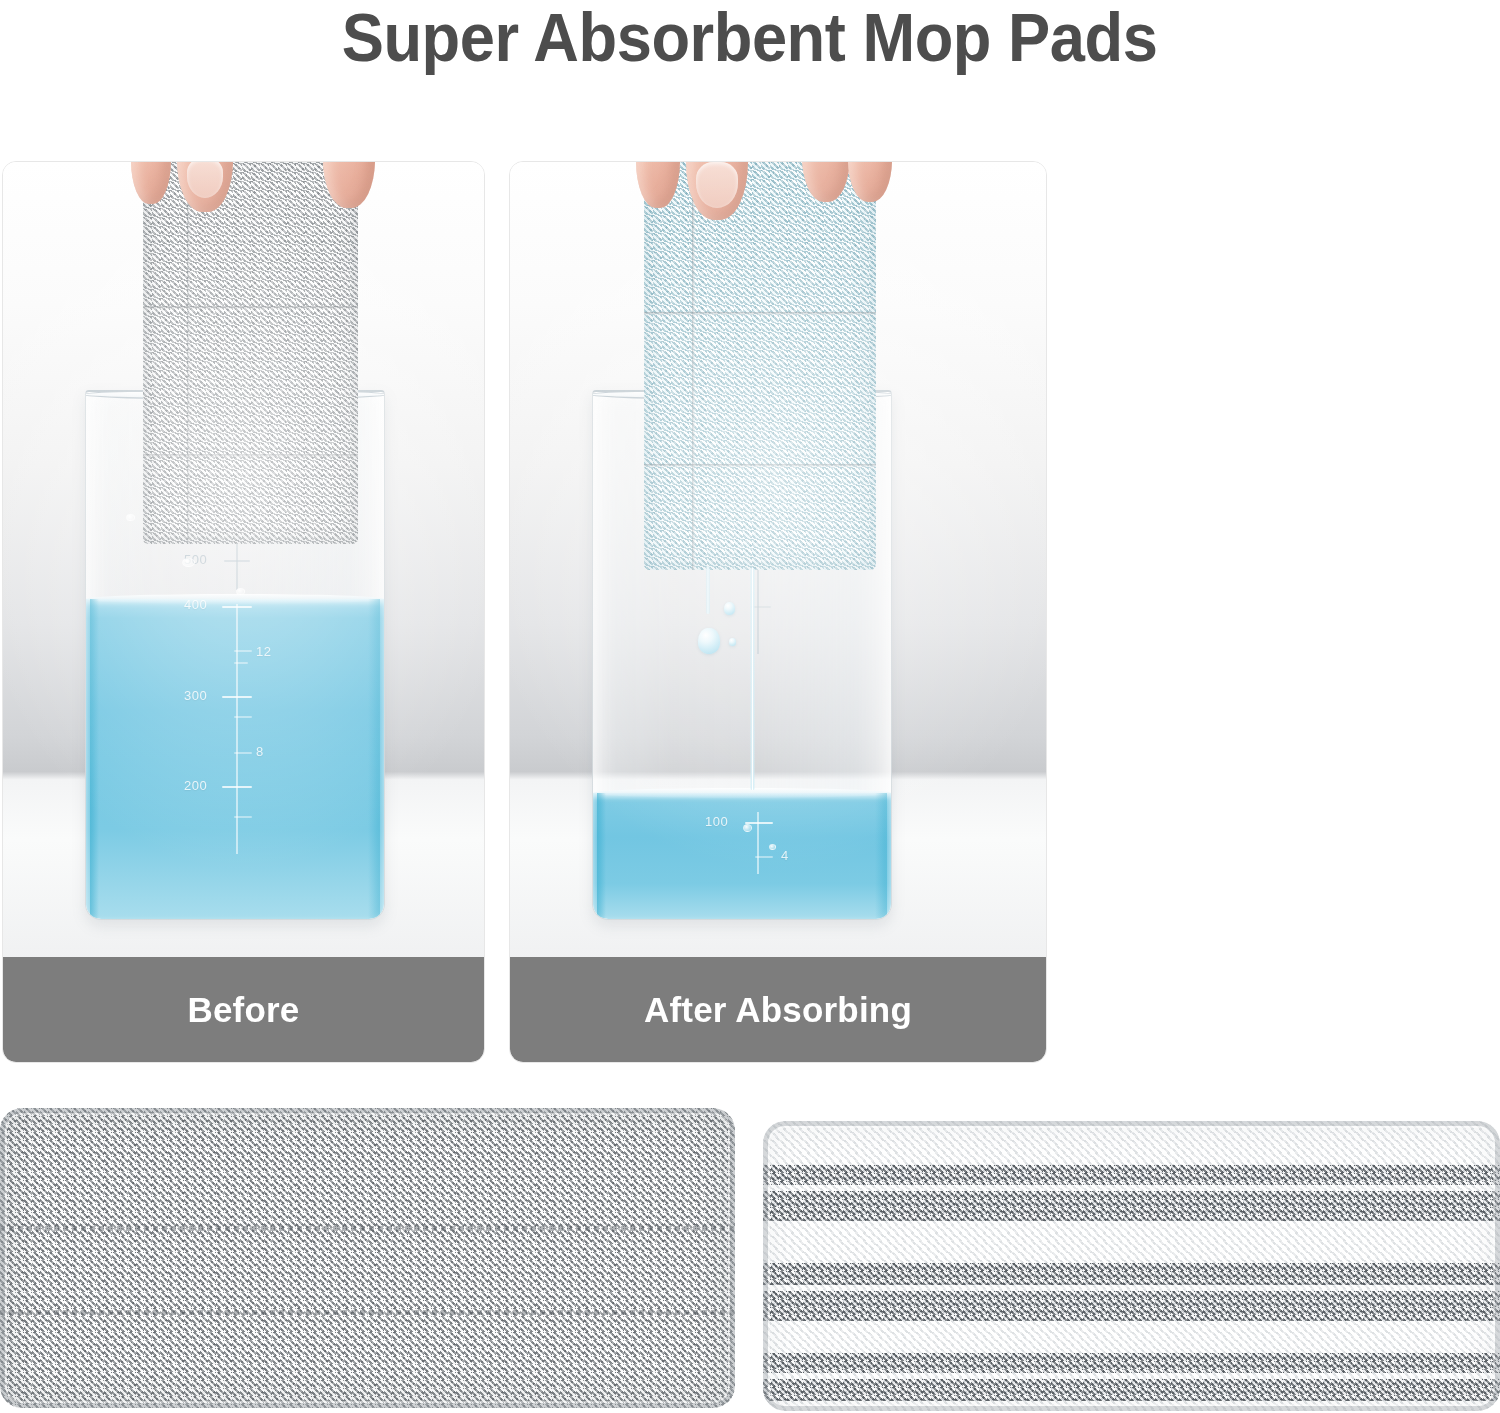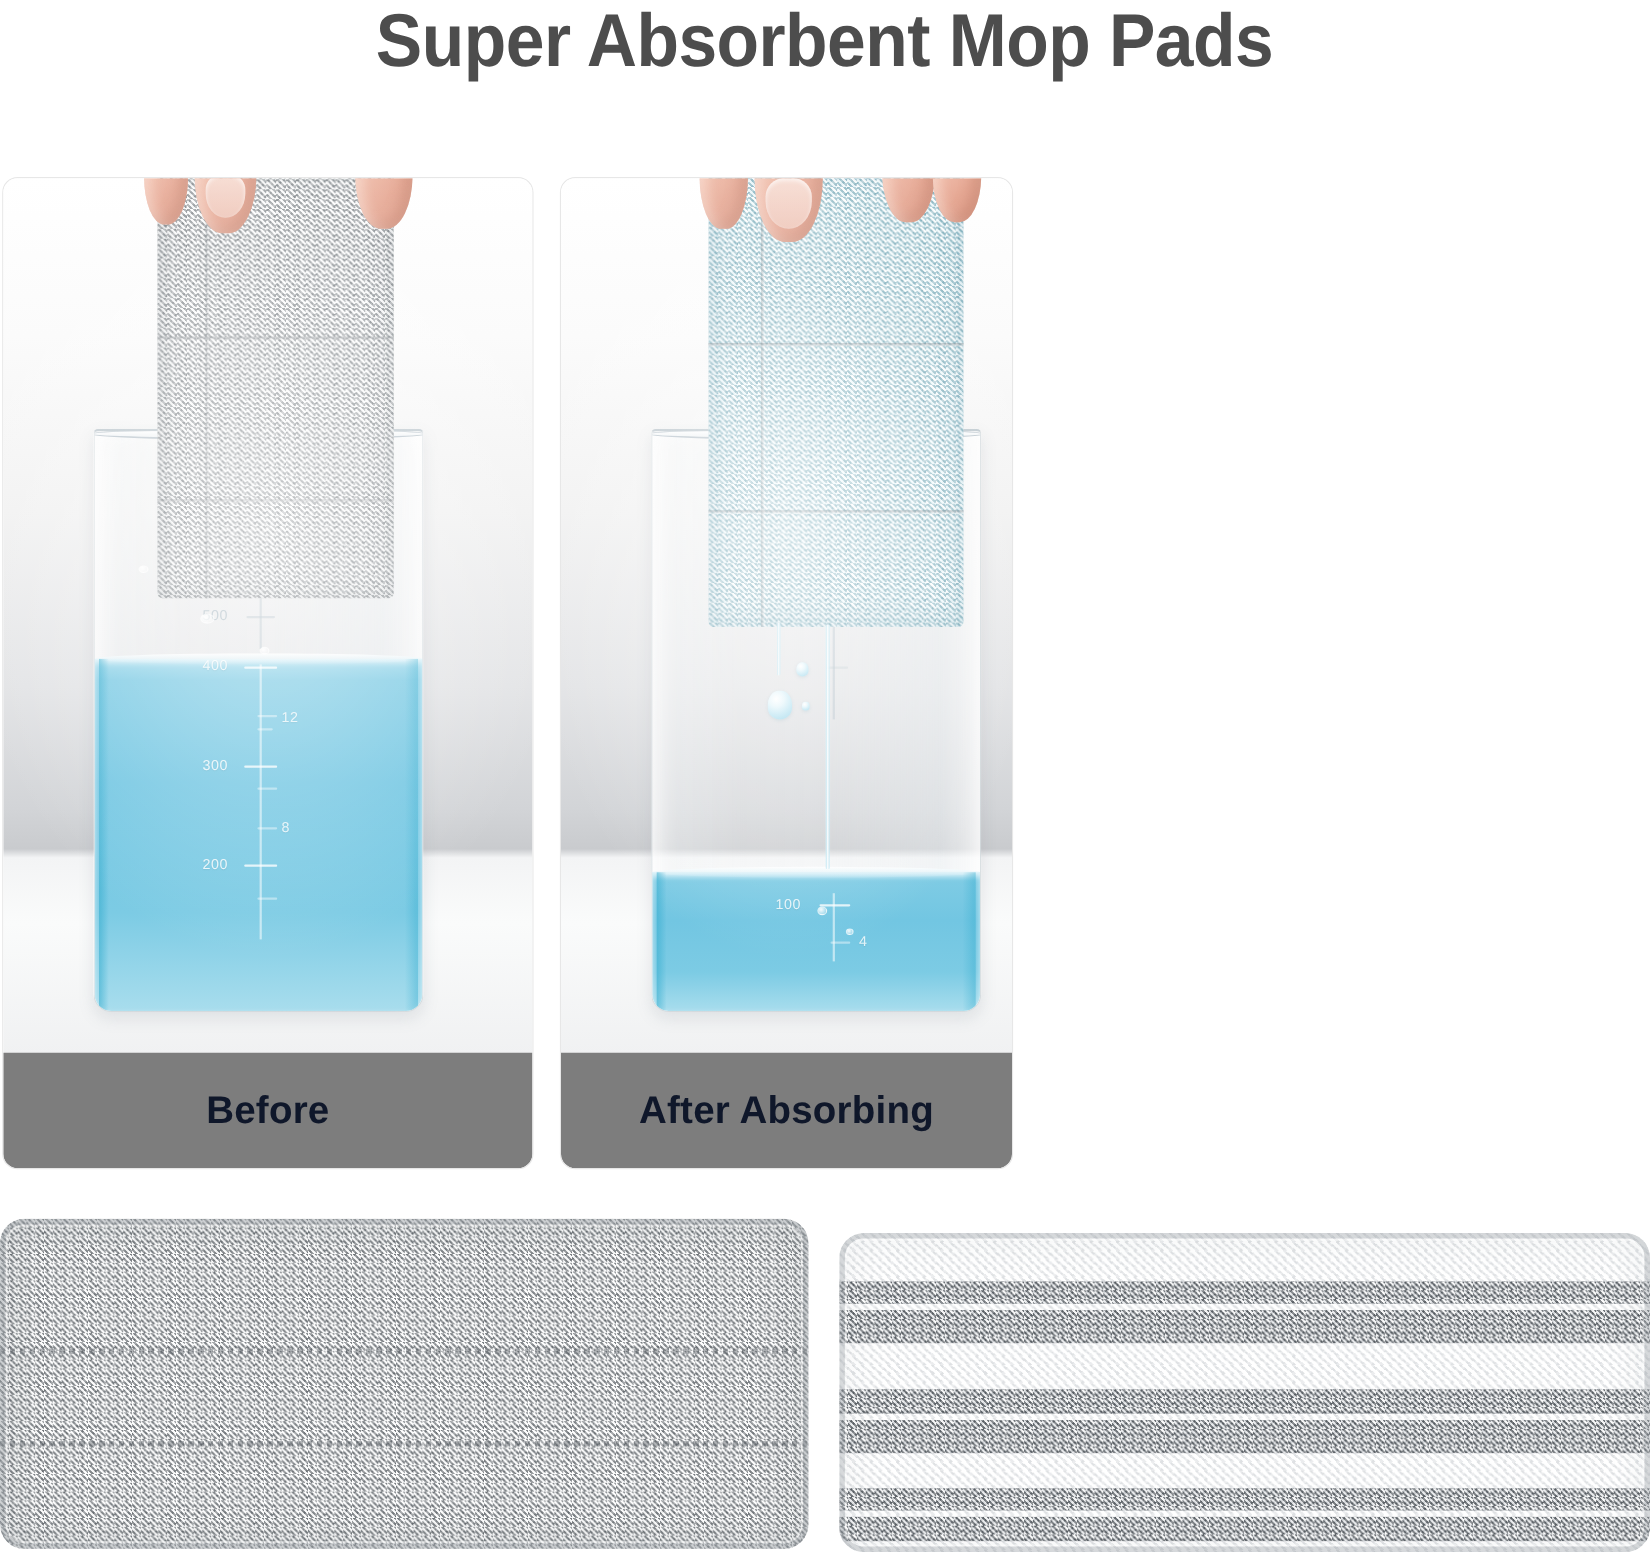--- a/index.html
+++ b/index.html
@@ -48,21 +48,21 @@
   .panel {
     position: relative;
     width: 483px;
     height: 902px;
     border-radius: 14px;
     overflow: hidden;
     border: 1px solid #e7e7e7;
     background: #ffffff;
     flex: 0 0 auto;
   }
-  .panel:last-child { width: 412px; }
+  .panel:last-child { width: 538px; }
 
   .photo {
     position: absolute;
     top: 0; left: 0; right: 0;
     height: 797px;
     overflow: hidden;
     
     background:
       linear-gradient(to bottom,
         #ffffff 0%,
@@ -261,21 +261,21 @@
     height: 105px;
     display: flex;
     align-items: center;
     justify-content: center;
     border-radius: 0 0 13px 13px;
   }
   .caption-text {
     font-family: "Liberation Sans", sans-serif;
     font-size: 35px;
     font-weight: bold;
-    color: #0f172a;
+    color: #ffffff;
     letter-spacing: 0.2px;
     white-space: nowrap;
   }
 
   
   .product-row {
     position: absolute;
     top: 1108px;
     left: 0;
     width: 1500px;

